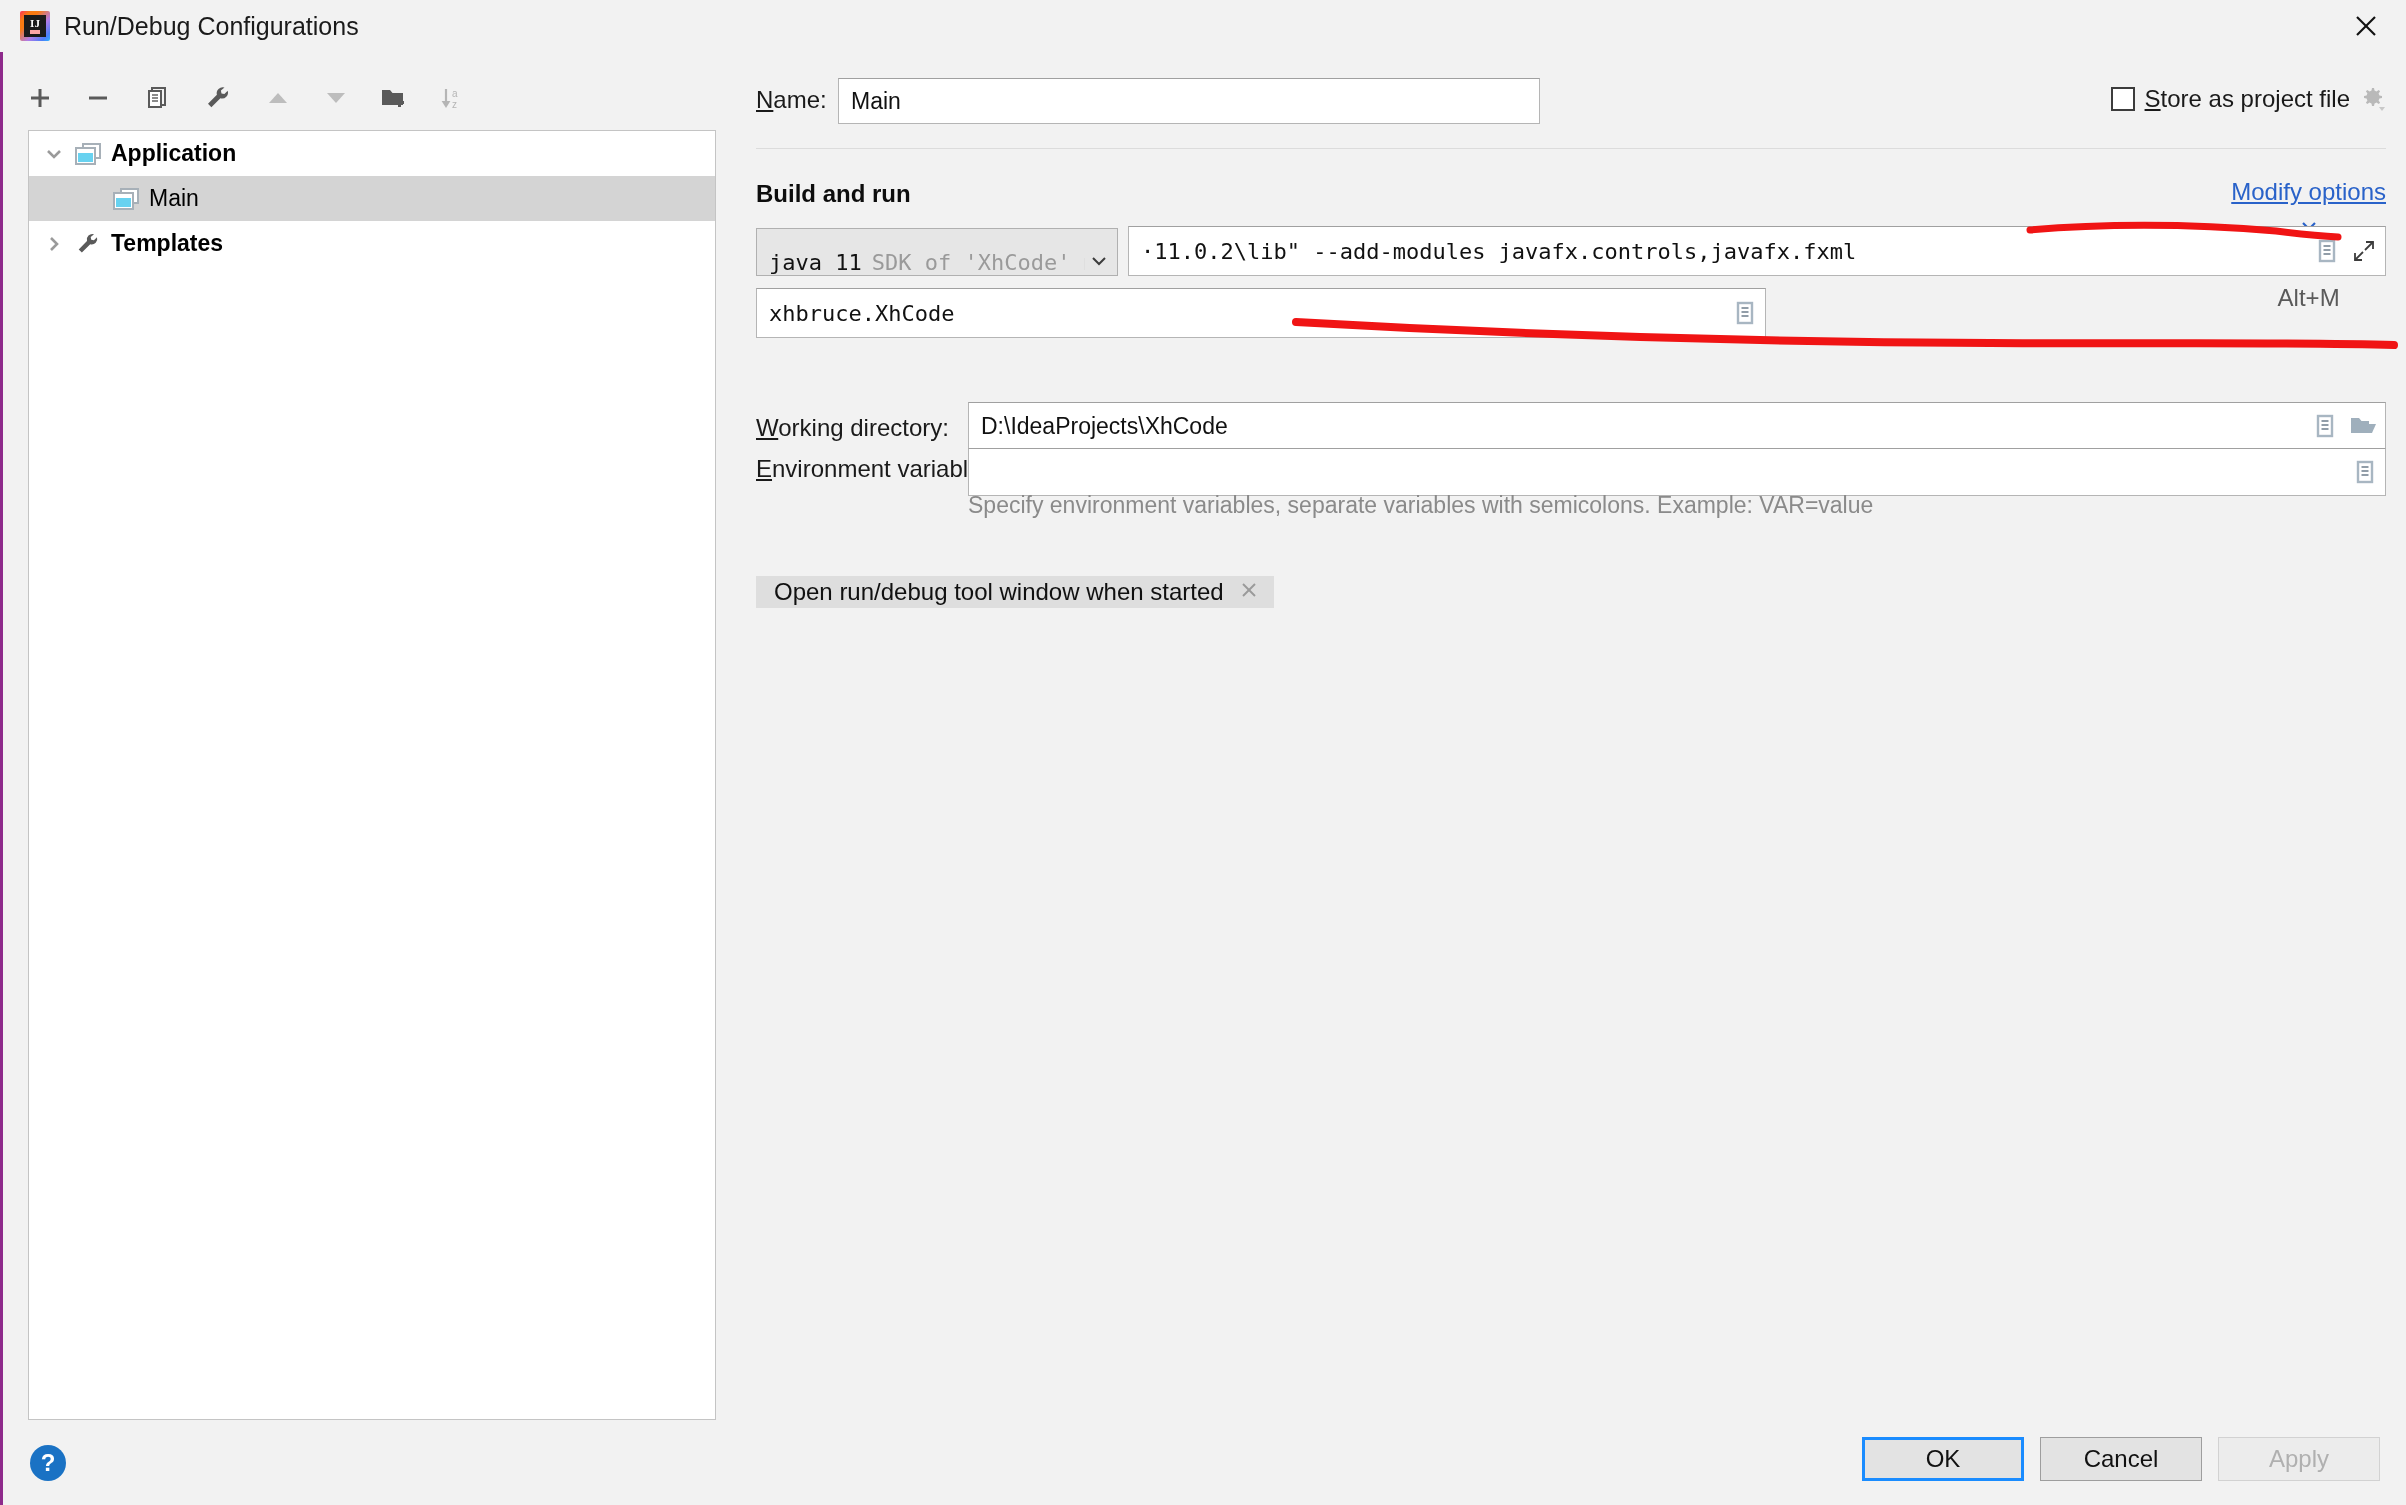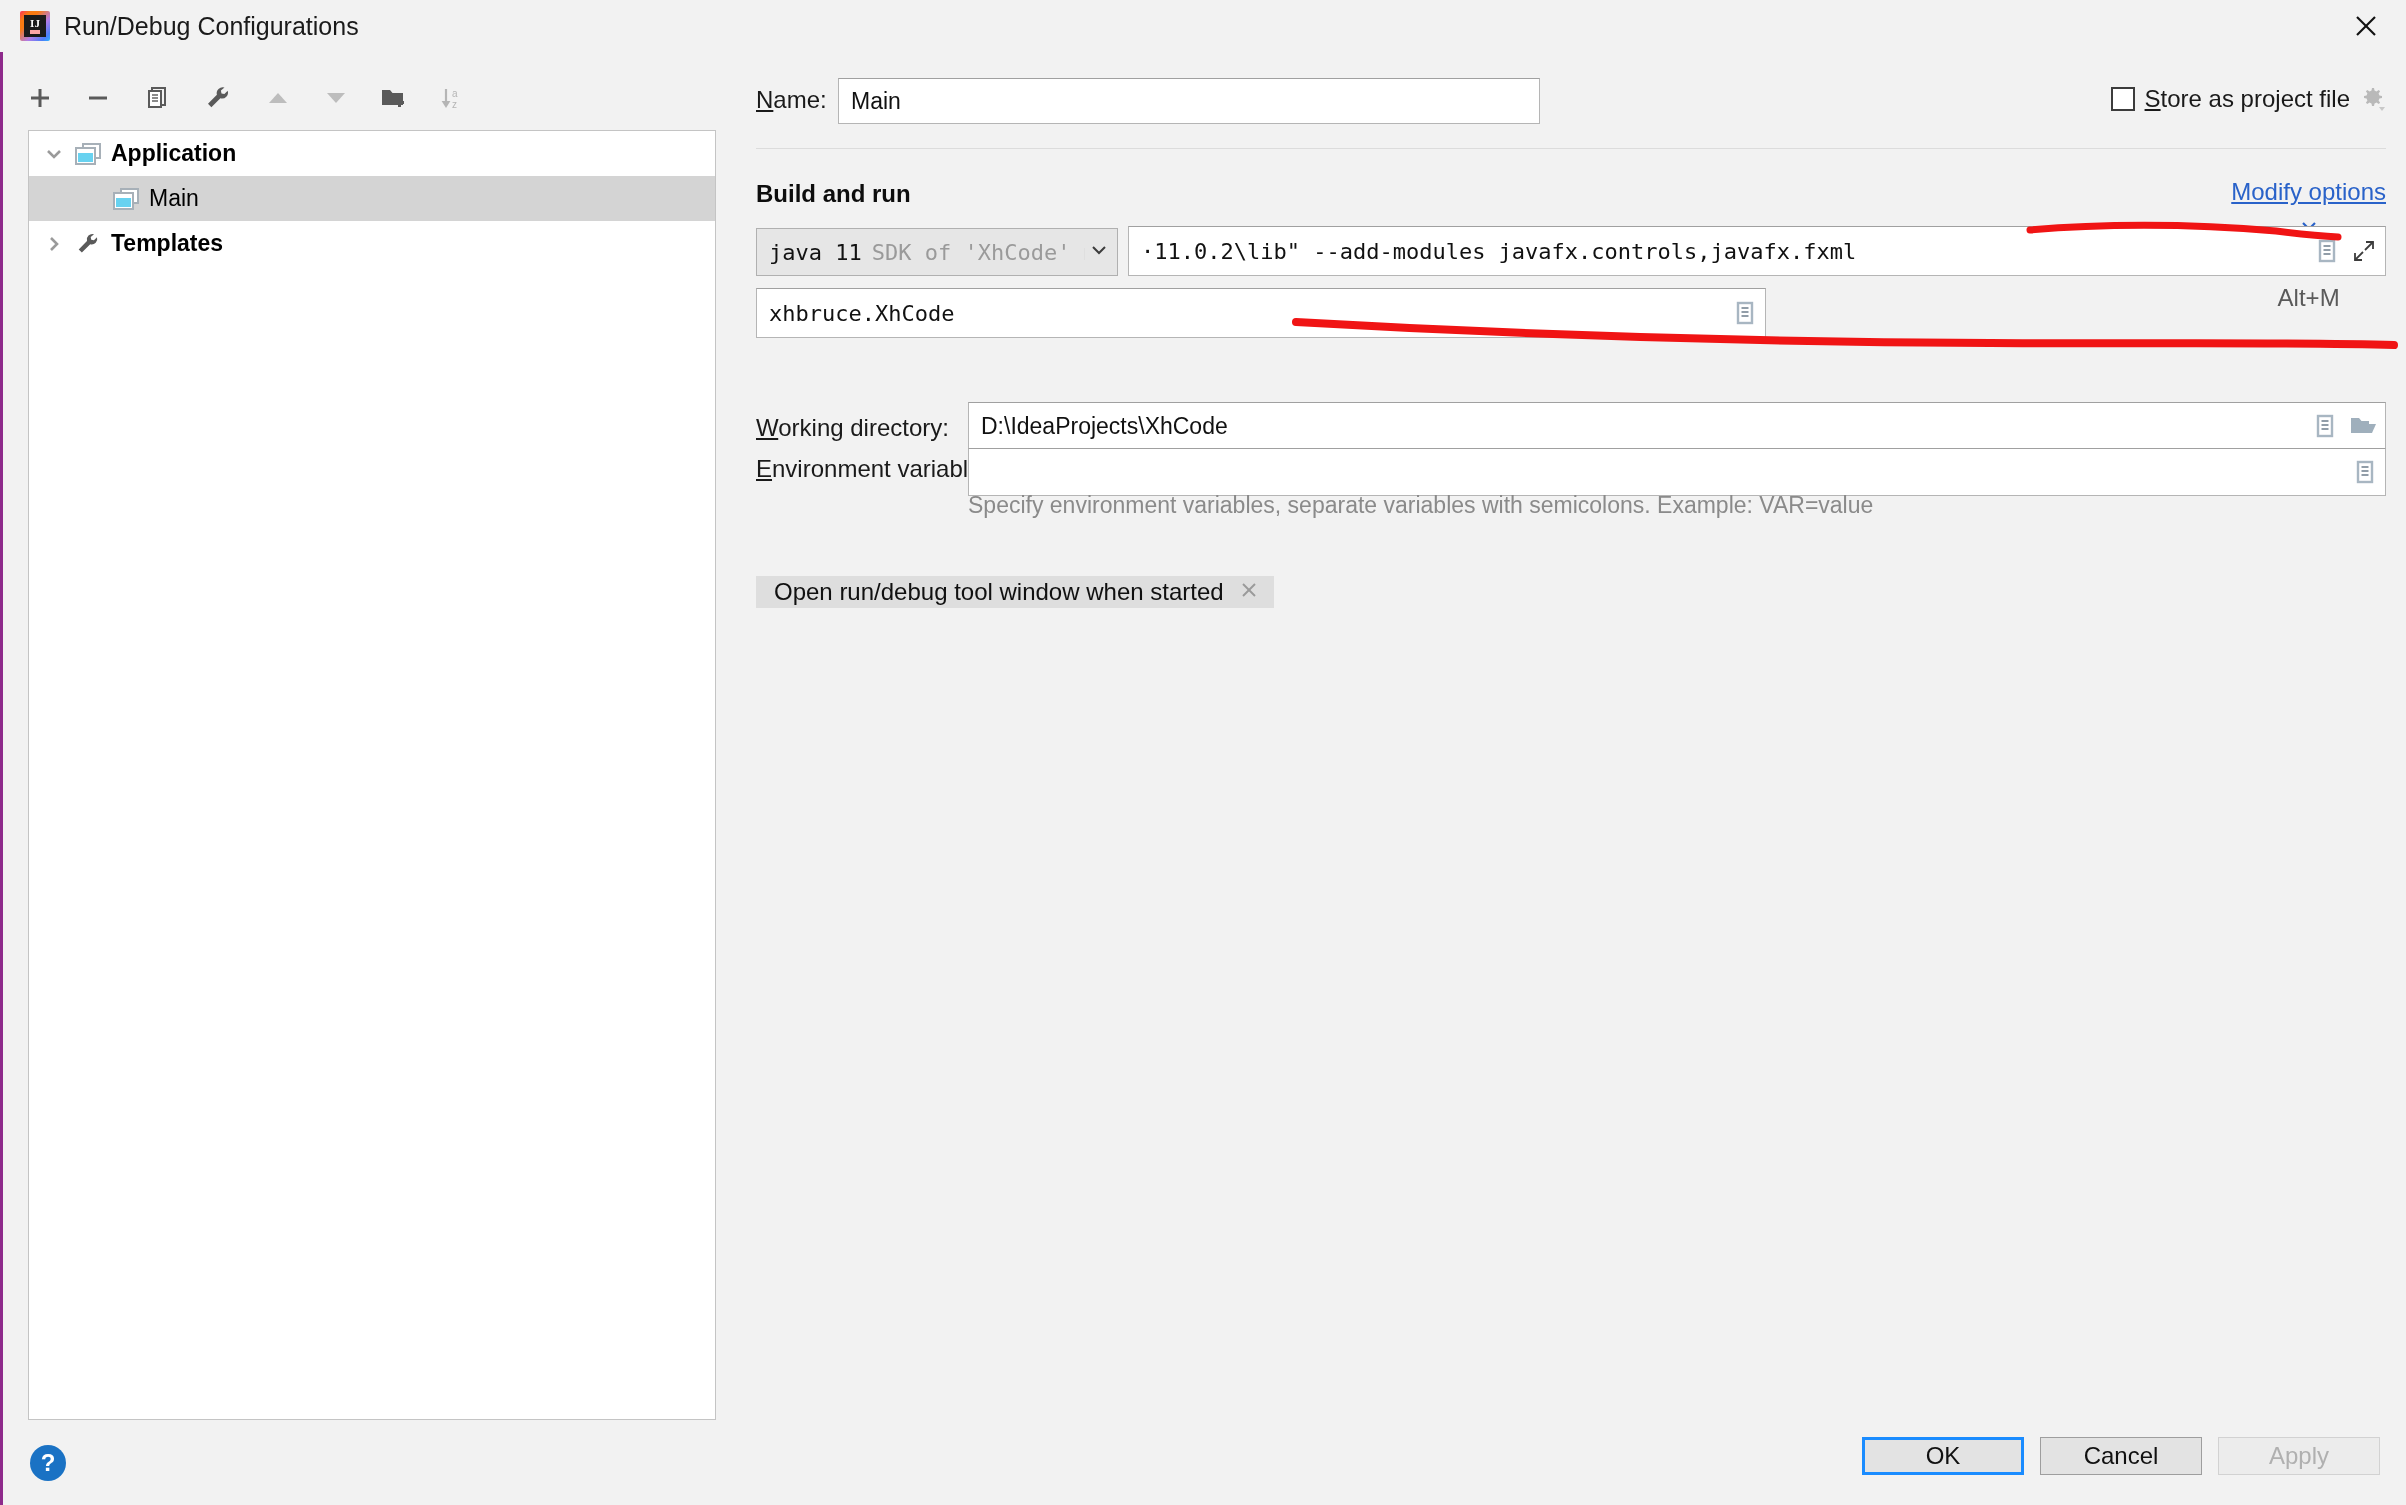--- a/index.html
+++ b/index.html
@@ -178,21 +178,21 @@
   .chev { color: #2962c9; font-size: 20px; }
   .altm { font-size: 24px; color: #5a5a5a; margin-top: 33px; }
 
   
   .combo {
     position: absolute; left: 0; top: 168px;
     width: 362px; height: 48px;
     box-sizing: border-box;
     background: #e6e6e6;
     border: 1px solid #b0b0b0;
-    display: flex; align-items: center;
+    display: flex; align-items: flex-end;
     padding: 0 8px 0 12px;
     cursor: pointer;
     overflow: hidden;
   }
   .combo .c-main { color: #111; white-space: nowrap; }
   .combo .c-sub  { color: #9a9a9a; white-space: nowrap; margin-left: 10px;
                    overflow: hidden; flex: 1 1 auto; }
   .combo .c-arrow { flex: 0 0 auto; color: #444; font-size: 19px; margin-left: 4px; }
 
   .vmopts {
@@ -241,21 +241,21 @@
     position: absolute; left: 30px; top: 1445px;
     width: 36px; height: 36px; border-radius: 50%;
     background: #1a72c4; color: #fff;
     display: flex; align-items: center; justify-content: center;
     font-size: 24px; font-weight: bold; cursor: pointer;
   }
   .btnbar { position: absolute; right: 26px; top: 1437px;
             display: flex; align-items: center; gap: 16px; }
   .dlg-btn {
     box-sizing: border-box;
-    width: 162px; height: 38px;
+    width: 162px; height: 44px;
     background: #e3e3e3;
     border: 1px solid #9e9e9e;
     font-size: 24px; color: #111;
     display: flex; align-items: center; justify-content: center;
     cursor: pointer;
   }
   .dlg-btn.primary {
     border: 3px solid #1a8cff;
     background: #e3e3e3;
   }

